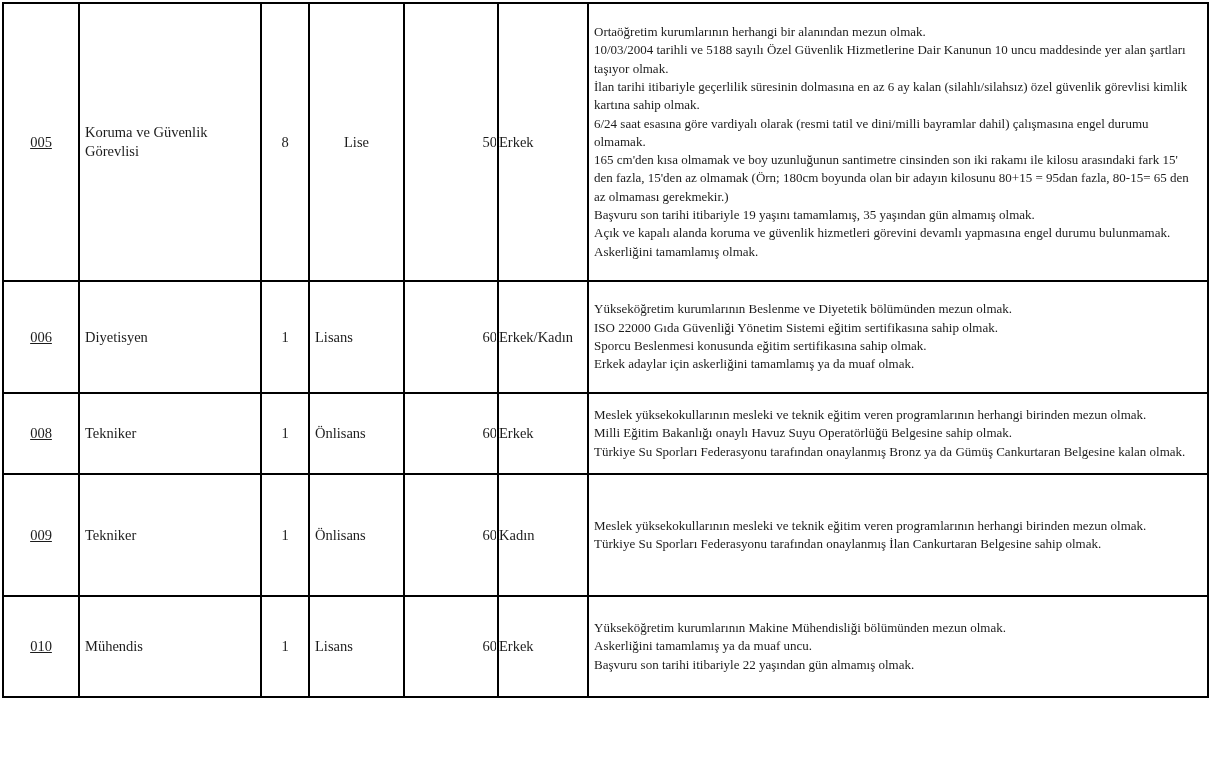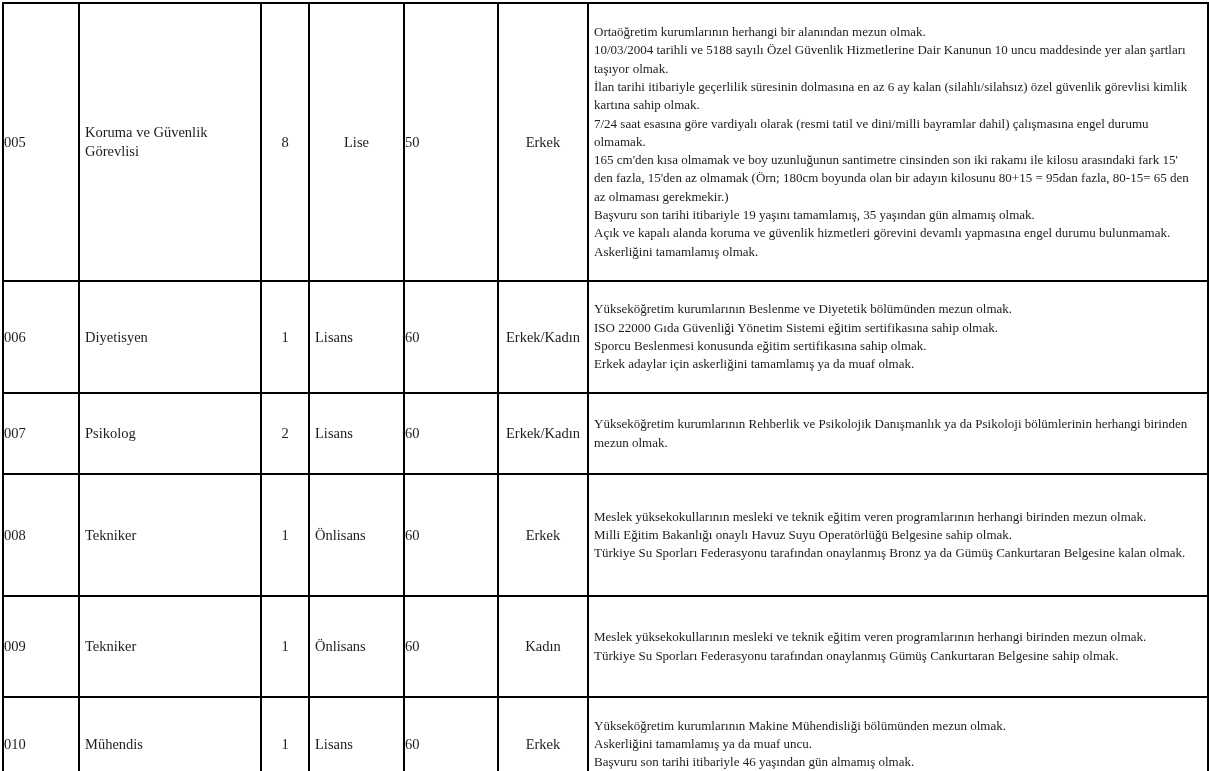--- a/index.html
+++ b/index.html
@@ -31,26 +31,26 @@
   }
   
   col.w-code  { width: 76px; }
   col.w-title { width: 182px; }
   col.w-count { width: 48px; }
   col.w-edu   { width: 95px; }
   col.w-score { width: 94px; }
   col.w-gender{ width: 90px; }
   col.w-req   { width: 620px; }
 
-  td.c-code   { text-align: left; }
+  td.c-code   { text-align: center; text-decoration: underline; }
   td.c-title  { text-align: left; padding-left: 5px; padding-right: 4px; line-height: 19px; }
   td.c-count  { text-align: center; }
   td.c-edu    { text-align: left; padding-left: 5px; border-radius: 26px; }
-  td.c-score  { text-align: left; }
-  td.c-gender { text-align: center; }
+  td.c-score  { text-align: right; border-radius: 11px; }
+  td.c-gender { }
   td.c-req    {
     text-align: left;
     vertical-align: middle;
     padding: 2px 14px 2px 5px;
     line-height: 18.3px;
     font-size: 13px;
   }
   
   tbody tr:nth-child(1) td { height: 272px; }
   tbody tr:nth-child(2) td { height: 106px; }
@@ -80,50 +80,39 @@
     <td class="c-code">005</td>
     <td class="c-title">Koruma ve Güvenlik Görevlisi</td>
     <td class="c-count">8</td>
     <td class="c-edu">Lise</td>
     <td class="c-score">50</td>
     <td class="c-gender">Erkek</td>
     <td class="c-req">
             <div>Ortaöğretim kurumlarının herhangi bir alanından mezun olmak.</div>
             <div>10/03/2004 tarihli ve 5188 sayılı Özel Güvenlik Hizmetlerine Dair Kanunun 10 uncu maddesinde yer alan şartları taşıyor olmak.</div>
             <div>İlan tarihi itibariyle geçerlilik süresinin dolmasına en az 6 ay kalan (silahlı/silahsız) özel güvenlik görevlisi kimlik kartına sahip olmak.</div>
-            <div>7/24 saat esasına göre vardiyalı olarak (resmi tatil ve dini/milli bayramlar dahil) çalışmasına engel durumu olmamak.</div>
+            <div>6/24 saat esasına göre vardiyalı olarak (resmi tatil ve dini/milli bayramlar dahil) çalışmasına engel durumu olmamak.</div>
             <div>165 cm'den kısa olmamak ve boy uzunluğunun santimetre cinsinden son iki rakamı ile kilosu arasındaki fark 15' den fazla, 15'den az olmamak (Örn; 180cm boyunda olan bir adayın kilosunu 80+15 = 95dan fazla, 80-15= 65 den az olmaması gerekmekir.)</div>
             <div>Başvuru son tarihi itibariyle 19 yaşını tamamlamış, 35 yaşından gün almamış olmak.</div>
             <div>Açık ve kapalı alanda koruma ve güvenlik hizmetleri görevini devamlı yapmasına engel durumu bulunmamak.</div>
             <div>Askerliğini tamamlamış olmak.</div>
           </td>
   </tr>
         <tr>
     <td class="c-code">006</td>
     <td class="c-title">Diyetisyen</td>
     <td class="c-count">1</td>
     <td class="c-edu">Lisans</td>
     <td class="c-score">60</td>
     <td class="c-gender">Erkek/Kadın</td>
     <td class="c-req">
             <div>Yükseköğretim kurumlarının Beslenme ve Diyetetik bölümünden mezun olmak.</div>
             <div>ISO 22000 Gıda Güvenliği Yönetim Sistemi eğitim sertifikasına sahip olmak.</div>
             <div>Sporcu Beslenmesi konusunda eğitim sertifikasına sahip olmak.</div>
             <div>Erkek adaylar için askerliğini tamamlamış ya da muaf olmak.</div>
-          </td>
-  </tr>
-        <tr>
-    <td class="c-code">007</td>
-    <td class="c-title">Psikolog</td>
-    <td class="c-count">2</td>
-    <td class="c-edu">Lisans</td>
-    <td class="c-score">60</td>
-    <td class="c-gender">Erkek/Kadın</td>
-    <td class="c-req">
-            <div>Yükseköğretim kurumlarının Rehberlik ve Psikolojik Danışmanlık ya da Psikoloji bölümlerinin herhangi birinden mezun olmak.</div>
           </td>
   </tr>
         <tr>
     <td class="c-code">008</td>
     <td class="c-title">Tekniker</td>
     <td class="c-count">1</td>
     <td class="c-edu">Önlisans</td>
     <td class="c-score">60</td>
     <td class="c-gender">Erkek</td>
     <td class="c-req">
@@ -134,31 +123,31 @@
   </tr>
         <tr>
     <td class="c-code">009</td>
     <td class="c-title">Tekniker</td>
     <td class="c-count">1</td>
     <td class="c-edu">Önlisans</td>
     <td class="c-score">60</td>
     <td class="c-gender">Kadın</td>
     <td class="c-req">
             <div>Meslek yüksekokullarının mesleki ve teknik eğitim veren programlarının herhangi birinden mezun olmak.</div>
-            <div>Türkiye Su Sporları Federasyonu tarafından onaylanmış Gümüş Cankurtaran Belgesine sahip olmak.</div>
+            <div>Türkiye Su Sporları Federasyonu tarafından onaylanmış İlan Cankurtaran Belgesine sahip olmak.</div>
           </td>
   </tr>
         <tr>
     <td class="c-code">010</td>
     <td class="c-title">Mühendis</td>
     <td class="c-count">1</td>
     <td class="c-edu">Lisans</td>
     <td class="c-score">60</td>
     <td class="c-gender">Erkek</td>
     <td class="c-req">
             <div>Yükseköğretim kurumlarının Makine Mühendisliği bölümünden mezun olmak.</div>
             <div>Askerliğini tamamlamış ya da muaf uncu.</div>
-            <div>Başvuru son tarihi itibariyle 46 yaşından gün almamış olmak.</div>
+            <div>Başvuru son tarihi itibariyle 22 yaşından gün almamış olmak.</div>
           </td>
   </tr>
       </tbody>
   </table>
 </div>
 
 </body></html>

